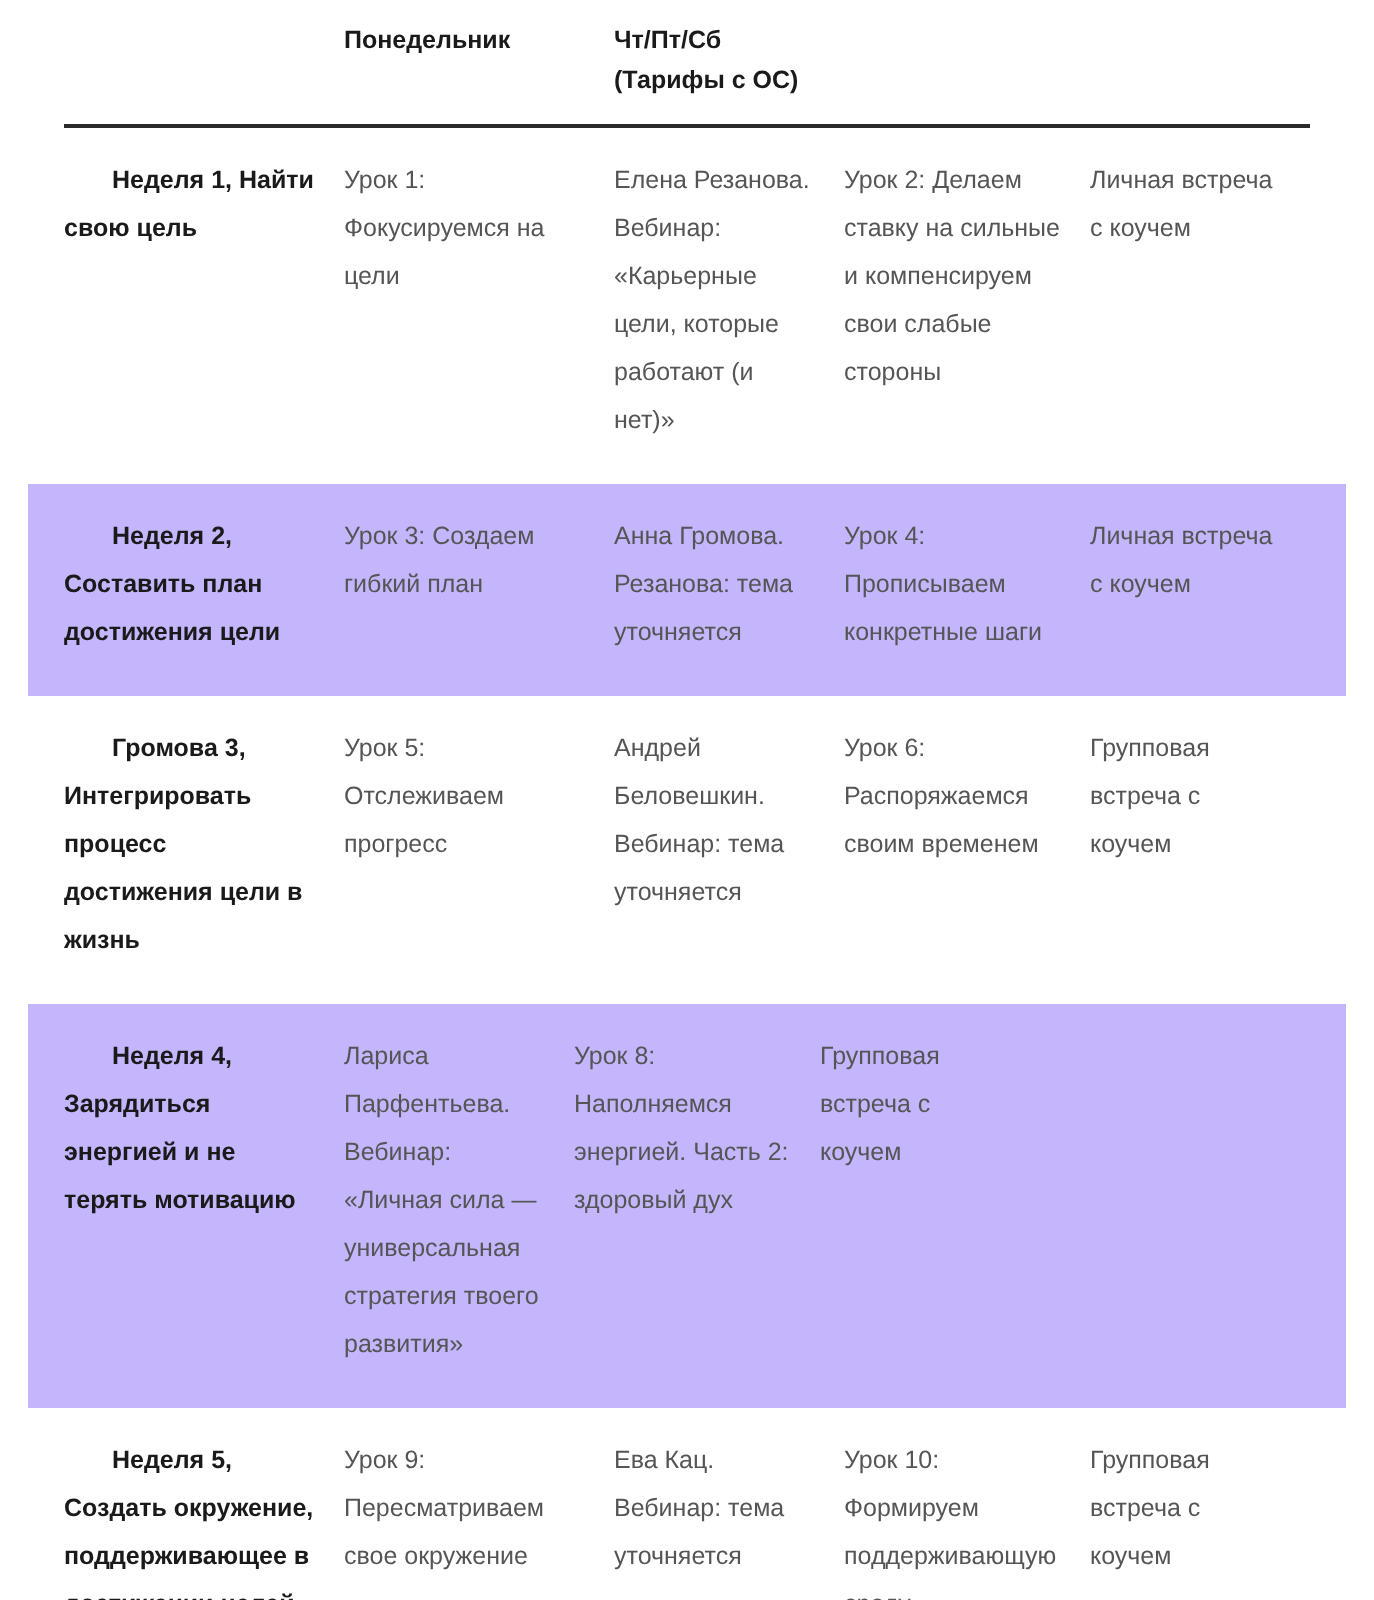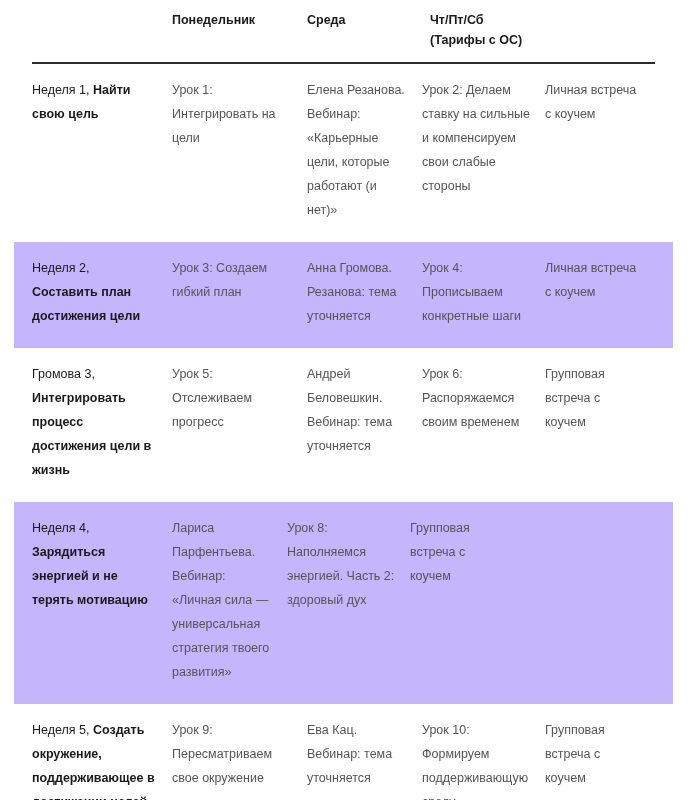--- a/index.html
+++ b/index.html
@@ -67,45 +67,45 @@
     line-height: 24px;
     color: #555555;
     box-sizing: border-box;
     padding-right: 14px;
     white-space: pre-line;
   }
   .td.week {
     color: #1a1a1a;
   }
   .td.week .week-label {
-    font-weight: 400;
+    font-weight: 700;
+    margin-left: 24px;
   }
   .td.week .week-title {
     font-weight: 700;
   }
 </style>
 </head>
 <body>
 
 <div class="schedule">
 
   <div class="thead">
     <div class="th col-0"></div>
     <div class="th col-1">Понедельник</div>
-    <div class="th col-3">Среда</div>
     <div class="th col-4">Чт/Пт/Сб (Тарифы с ОС)</div>
   </div>
 
   <div class="header-rule"></div>
 
   <div class="tbody">
 
     <div class="tr">
       <div class="td week col-0"><span class="week-label">Неделя 1, </span><span class="week-title">Найти свою цель</span></div>
-      <div class="td col-1">Урок 1: Интегрировать на цели</div>
+      <div class="td col-1">Урок 1: Фокусируемся на цели</div>
       <div class="td col-2">Елена Резанова. Вебинар: «Карьерные цели, которые работают (и нет)»</div>
       <div class="td col-3">Урок 2: Делаем ставку на сильные и компенсируем свои слабые стороны</div>
       <div class="td col-4">Личная встреча с коучем</div>
     </div>
 
     <div class="tr striped">
       <div class="td week col-0"><span class="week-label">Неделя 2, </span><span class="week-title">Составить план достижения цели</span></div>
       <div class="td col-1">Урок 3: Создаем гибкий план</div>
       <div class="td col-2">Анна Громова. Резанова: тема уточняется</div>
       <div class="td col-3">Урок 4: Прописываем конкретные шаги</div>

